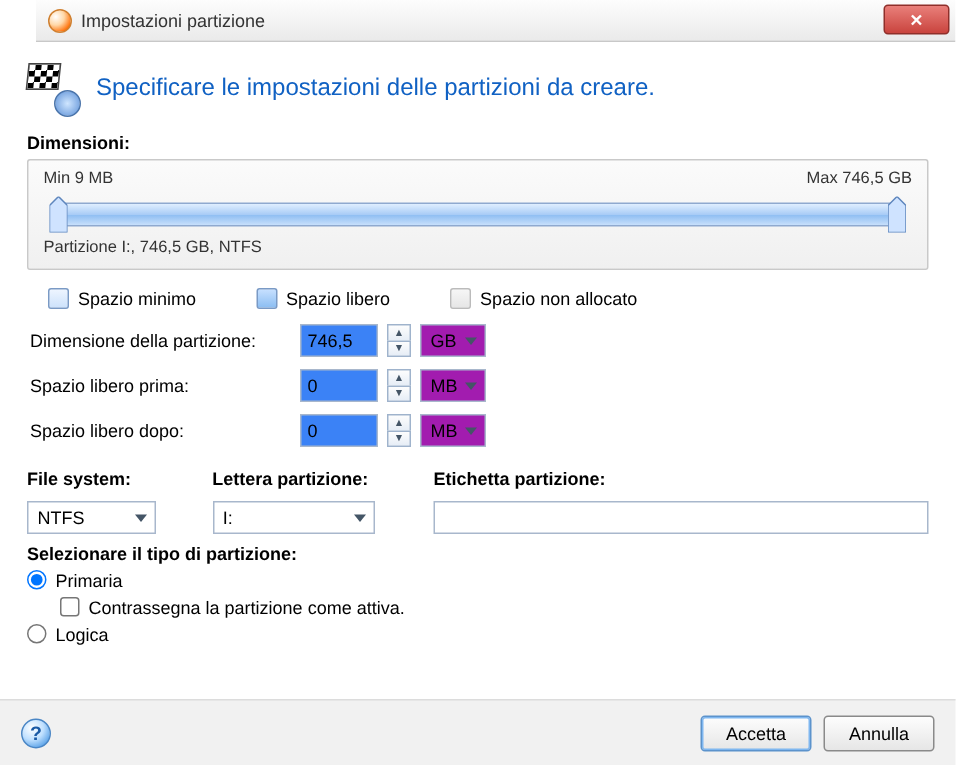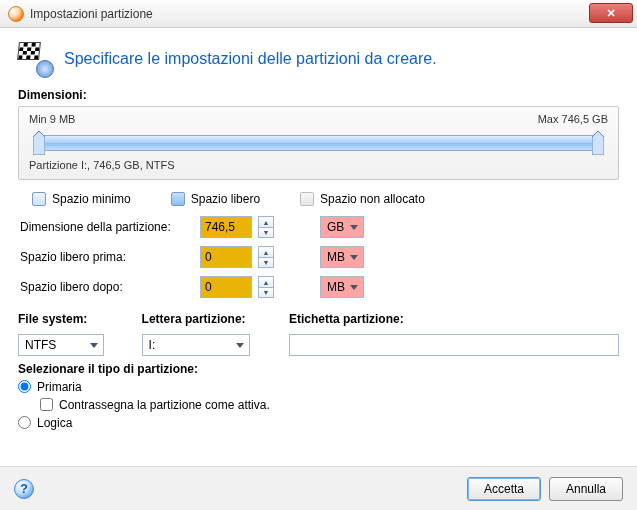--- a/index.html
+++ b/index.html
@@ -14,20 +14,21 @@
     overflow: hidden;
   }
   .titlebar {
     height: 28px;
     background: linear-gradient(#fdfdfd, #eaeaea);
     border-bottom: 1px solid #c8c8c8;
     display: flex;
     align-items: center;
     padding: 0 20px 0 8px;
     position: relative;
+    margin-left: 24px;
   }
   .titlebar .app-icon {
     width: 16px; height: 16px;
     margin-right: 6px;
     border-radius: 50%;
     background: radial-gradient(circle at 30% 30%, #fff, #ffd8a8 40%, #ff6b00 80%);
     border: 1px solid #d08030;
   }
   .titlebar .title { color: #333; font-size: 12px; }
   .titlebar .close {
@@ -90,32 +91,32 @@
   .legend-item { display:flex; align-items:flex-end; gap:6px; }
   .swatch {
     width:14px; height:14px; border:1px solid #7a9ac5; border-radius:2px;
   }
   .sw-min { background: linear-gradient(#eef5ff,#cde2fb); }
   .sw-free { background: linear-gradient(#c7e0ff,#8cbef2); }
   .sw-unalloc { background: linear-gradient(#f6f6f6,#e6e6e6); border-color:#bbb; }
   .form-grid { display:grid; grid-template-columns: 180px auto; row-gap:8px; align-items:center; margin-left:2px;}
   .spin-row { display:flex; gap:6px; align-items:center; }
   .num-input {
-    width:52px; height:22px; border:1px solid #a8b7cc; background:#eab308;
+    width:52px; height:22px; border:1px solid #a8b7cc; background:#3b82f6;
     padding:0 4px; font-size:12px; font-family:inherit;
   }
   .spin-btns { display:flex; flex-direction:column; }
   .spin-btns button {
     width:16px; height:11px; border:1px solid #9fb3cc; background:linear-gradient(#fdfdfd,#e6edf6);
     font-size:7px; line-height:7px; padding:0; cursor:pointer; color:#456;
   }
   .spin-btns button:first-child{border-bottom:none;}
   .unit-select {
-    height:22px; border:1px solid #a8b7cc; background:#fca5a5; font-size:12px;
-    display:flex; align-items:center; padding:0 16px 0 6px; position:relative; cursor:pointer; min-width:44px;margin-left:40px;
+    height:22px; border:1px solid #a8b7cc; background:#a21caf; font-size:12px;
+    display:flex; align-items:center; padding:0 16px 0 6px; position:relative; cursor:pointer; min-width:44px;
   }
   .unit-select::after {
     content:""; position:absolute; right:5px; top:8px;
     border-left:4px solid transparent;border-right:4px solid transparent;border-top:5px solid #456;
   }
   .cols3 { display:flex; gap:28px; margin-top:14px; }
   .col { display:flex; flex-direction:column; gap:8px; }
   .col .lbl { font-weight:bold; }
   .select-box {
     height:22px; border:1px solid #a8b7cc; background:#fff; font-size:12px;

